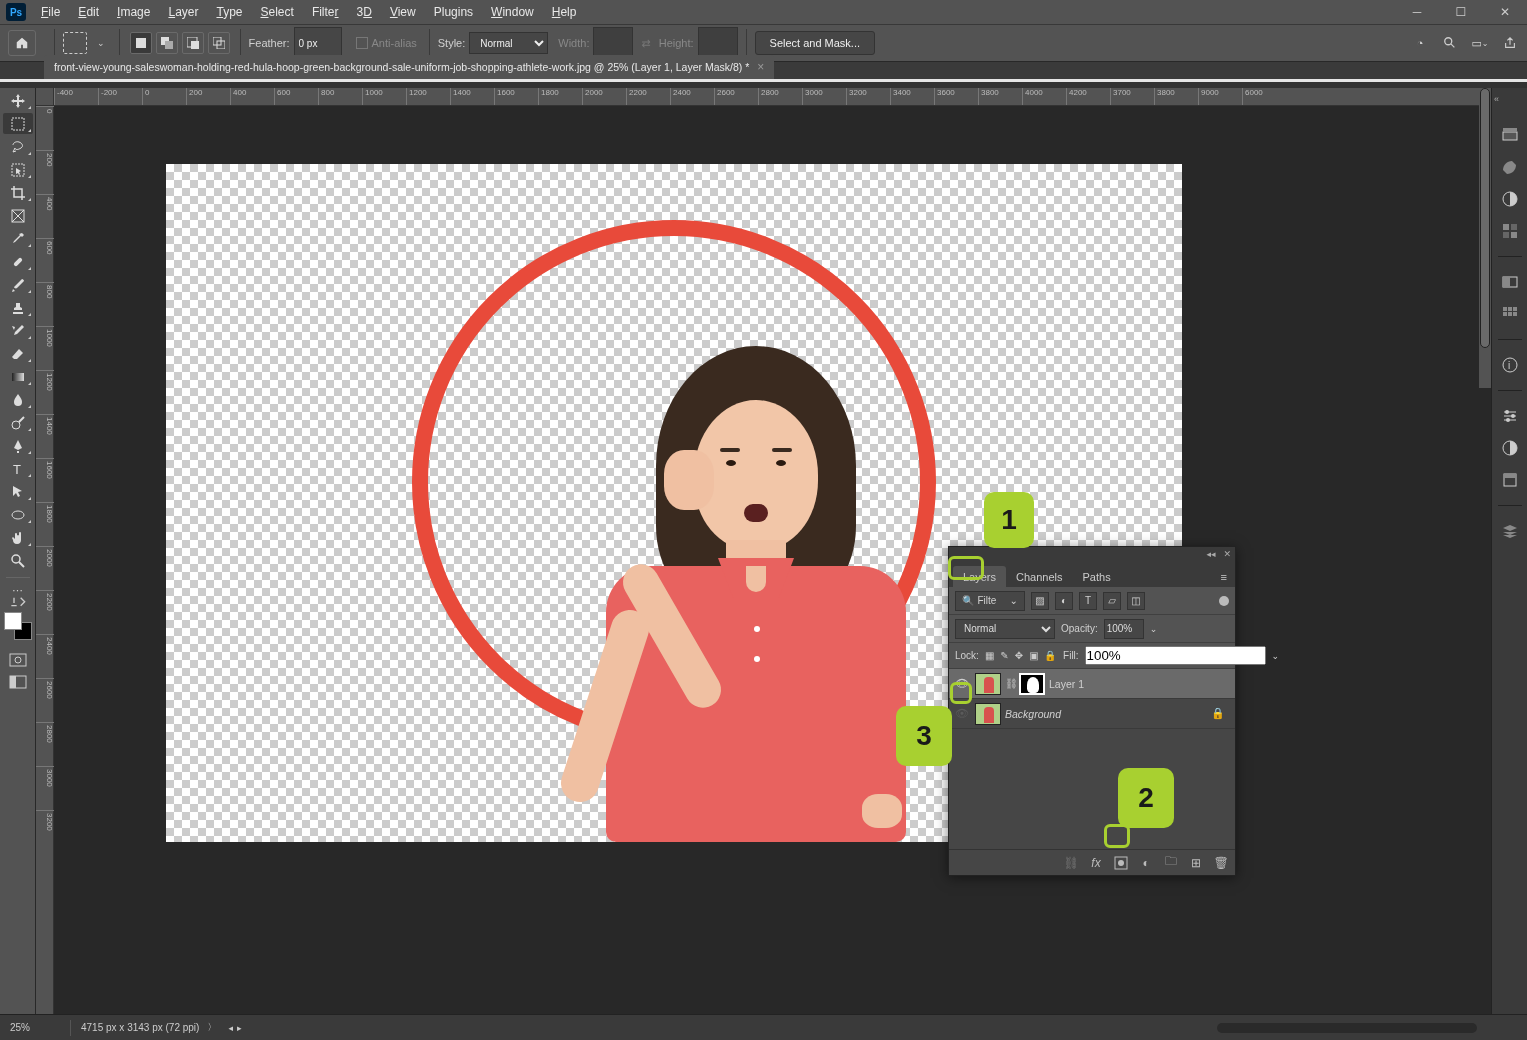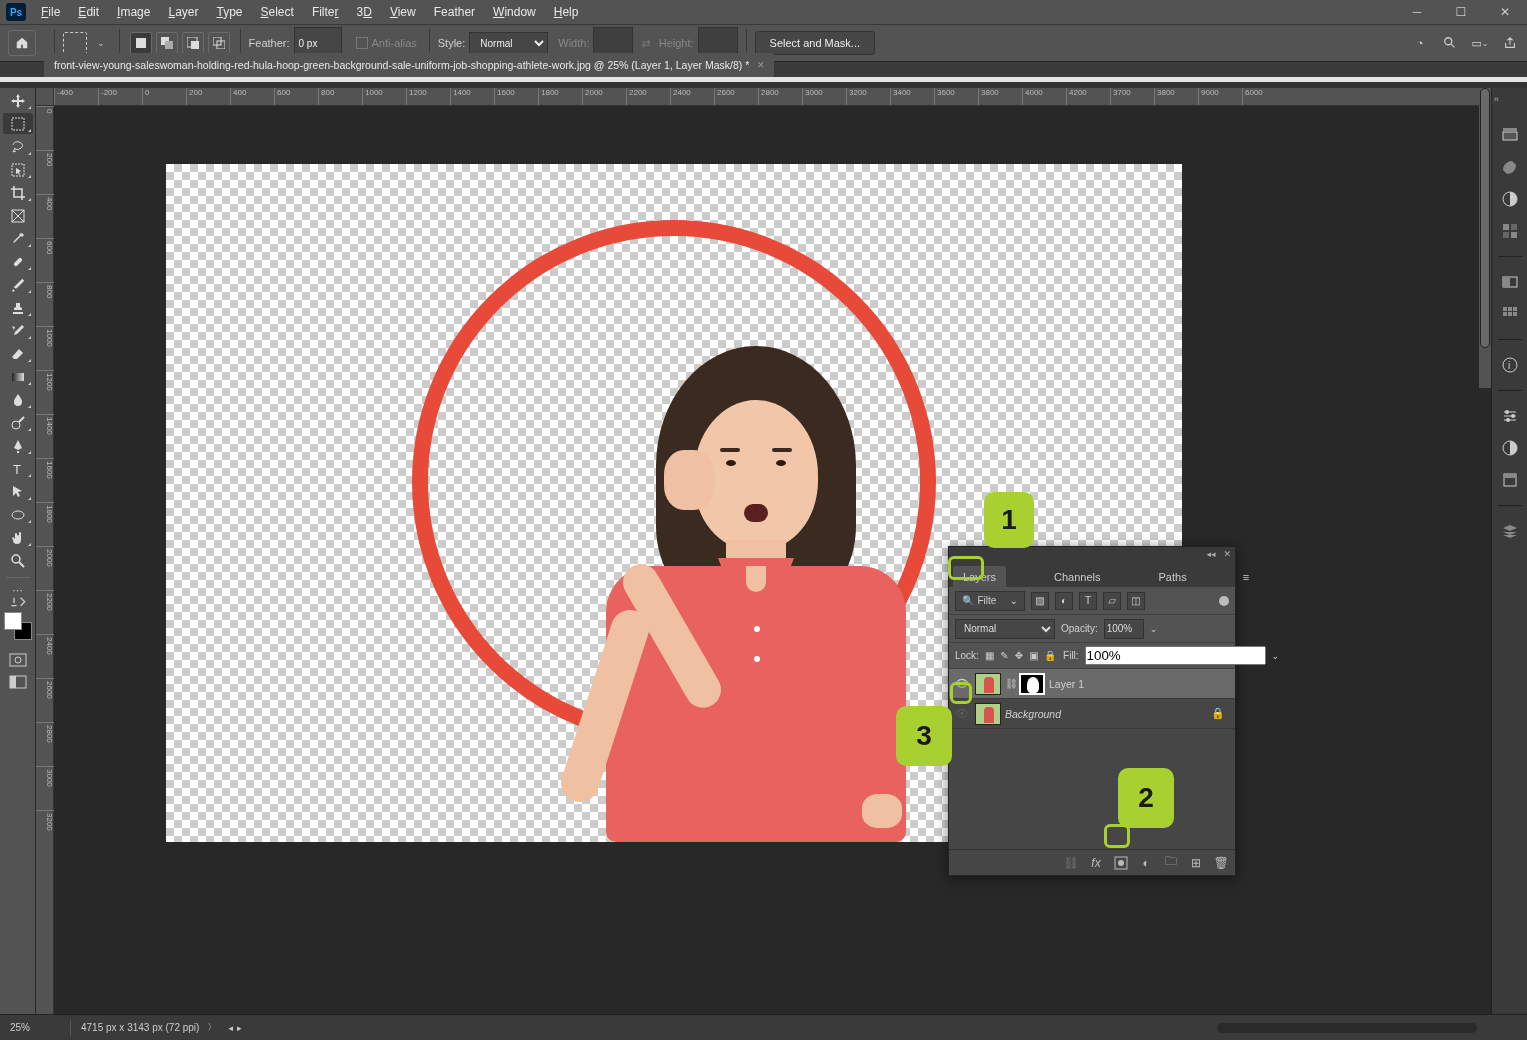--- a/index.html
+++ b/index.html
@@ -23,21 +23,21 @@
 .modebtn.active { background:#3a3a3a; }
 .opt-label { font-size:11px; color:#d0d0d0; margin-right:4px; }
 .opt-input { width:48px; height:32px; background:#464646; border:1px solid #333; color:#eee; font-size:10px; padding:0 4px; }
 .opt-select { height:22px; background:#464646; border:1px solid #333; color:#eee; font-size:10px; padding:0 18px 0 6px; }
 .check { width:12px; height:12px; border:1px solid #777; display:inline-block; margin-right:4px; }
 .sel-mask-btn { height:24px; background:#464646; border:1px solid #333; color:#eee; padding:0 14px; border-radius:3px; font-size:11px; }
 .right-opts { margin-left:auto; display:flex; align-items:center; gap:12px; }
 .right-opts div { width:18px; height:18px; display:flex; align-items:center; justify-content:center; }
 
 
-.doctab-row { height:20px; background:#3a3a3a; display:flex; align-items:flex-end; padding-left:44px; border-bottom:5px solid #e5e5e5;text-align:right; }
+.doctab-row { height:20px; background:#3a3a3a; display:flex; align-items:flex-end; padding-left:44px; border-bottom:3px solid #e5e5e5;text-align:right; }
 .doctab { height:24px; background:#535353; padding:0 10px; display:flex; align-items:center; font-size:10.5px; color:#e8e8e8; border-top-left-radius:3px; border-top-right-radius:3px; }
 .doctab .close { margin-left:8px; font-size:12px; color:#999; }
 
 
 .main { position:absolute; top:88px; left:0; right:0; bottom:26px; display:flex; }
 .toolbar { width:36px; background:#535353; border-right:1px solid #282828; display:flex; flex-direction:column; align-items:center; padding-top:2px; gap:2px; }
 .toolbtn { width:30px; height:21px; display:flex; align-items:center; justify-content:center; border-radius:2px; position:relative; }
 .toolbtn.active { background:#3a3a3a; }
 .toolbtn svg { width:16px; height:16px; }
 .toolbtn .corner { position:absolute; right:2px; bottom:2px; width:0; height:0; border-left:3px solid transparent; border-bottom:3px solid #ccc; }
@@ -89,21 +89,21 @@
 
 
 .rdock { width:36px; background:#3a3a3a; border-left:1px solid #222; display:flex; flex-direction:column; align-items:center; padding-top:6px; gap:10px; }
 .rdock .ic { width:22px; height:22px; display:flex; align-items:center;justify-content:center;color:#ccc; }
 .rdock .sep { width:24px; height:1px; background:#222; margin:4px 0; }
 .rdock .expand { width:8px; height:20px; align-self:flex-start; margin-left:2px; color:#aaa; font-size:9px; }
 
 
 .layers-panel { position:absolute; left:948px; top:546px; width:288px; background:#535353; border:1px solid #222; box-shadow:0 2px 12px rgba(0,0,0,.5); z-index:50; font-size:11px; }
 .lp-head { height:14px; background:#3a3a3a; display:flex; justify-content:flex-end; padding:0 4px; font-size:9px; color:#aaa; align-items:center; gap:8px; }
-.lp-tabs { height:26px; background:#3a3a3a; display:flex; align-items:flex-end; padding-left:4px;gap:38px; }
+.lp-tabs { height:26px; background:#3a3a3a; display:flex; align-items:flex-end; padding-left:4px; }
 .lp-tab { padding:5px 10px 4px; font-size:11px; color:#ccc; border-top-left-radius:3px; border-top-right-radius:3px; }
 .lp-tab.active { background:#535353; }
 .lp-menuicon { margin-left:auto; padding:4px 8px; color:#ccc; }
 .lp-filters { height:28px; display:flex; align-items:center; padding:0 6px; gap:6px; border-bottom:1px solid #404040; }
 .lp-filters .kind { display:flex; align-items:center; background:#464646; border:1px solid #333; height:20px; padding:0 6px; width:70px; font-size:10px; }
 .lp-filters .fbtn { width:18px; height:18px; border:1px solid #333; background:#464646; display:flex;align-items:center;justify-content:center;font-size:10px; }
 .lp-filters .toggle { margin-left:auto; width:10px;height:10px;border-radius:50%;background:#bbb; }
 .lp-blend { height:28px; display:flex; align-items:center; padding:0 6px; gap:6px; border-bottom:1px solid #404040; }
 .lp-blend select, .lp-blend input { background:#464646; border:1px solid #333; color:#ddd; font-size:10px; height:20px; }
 .lp-blend .blend-sel { width:100px; padding:0 4px; }
@@ -148,21 +148,21 @@
   <div class="ps-logo">Ps</div>
   <span class="item"><u>F</u><span>ile</span></span>
   <span class="item"><u>E</u>dit</span>
   <span class="item"><u>I</u>mage</span>
   <span class="item"><u>L</u>ayer</span>
   <span class="item"><u>T</u>ype</span>
   <span class="item"><u>S</u>elect</span>
   <span class="item">Filte<u>r</u></span>
   <span class="item">3<u>D</u></span>
   <span class="item"><u>V</u>iew</span>
-  <span class="item">Feather</span>
+  <span class="item">Plugins</span>
   <span class="item"><u>W</u>indow</span>
   <span class="item"><u>H</u>elp</span>
   <div class="win-controls">
     <div>─</div>
     <div>☐</div>
     <div>✕</div>
   </div>
 </div>
 
 <div class="optbar">

